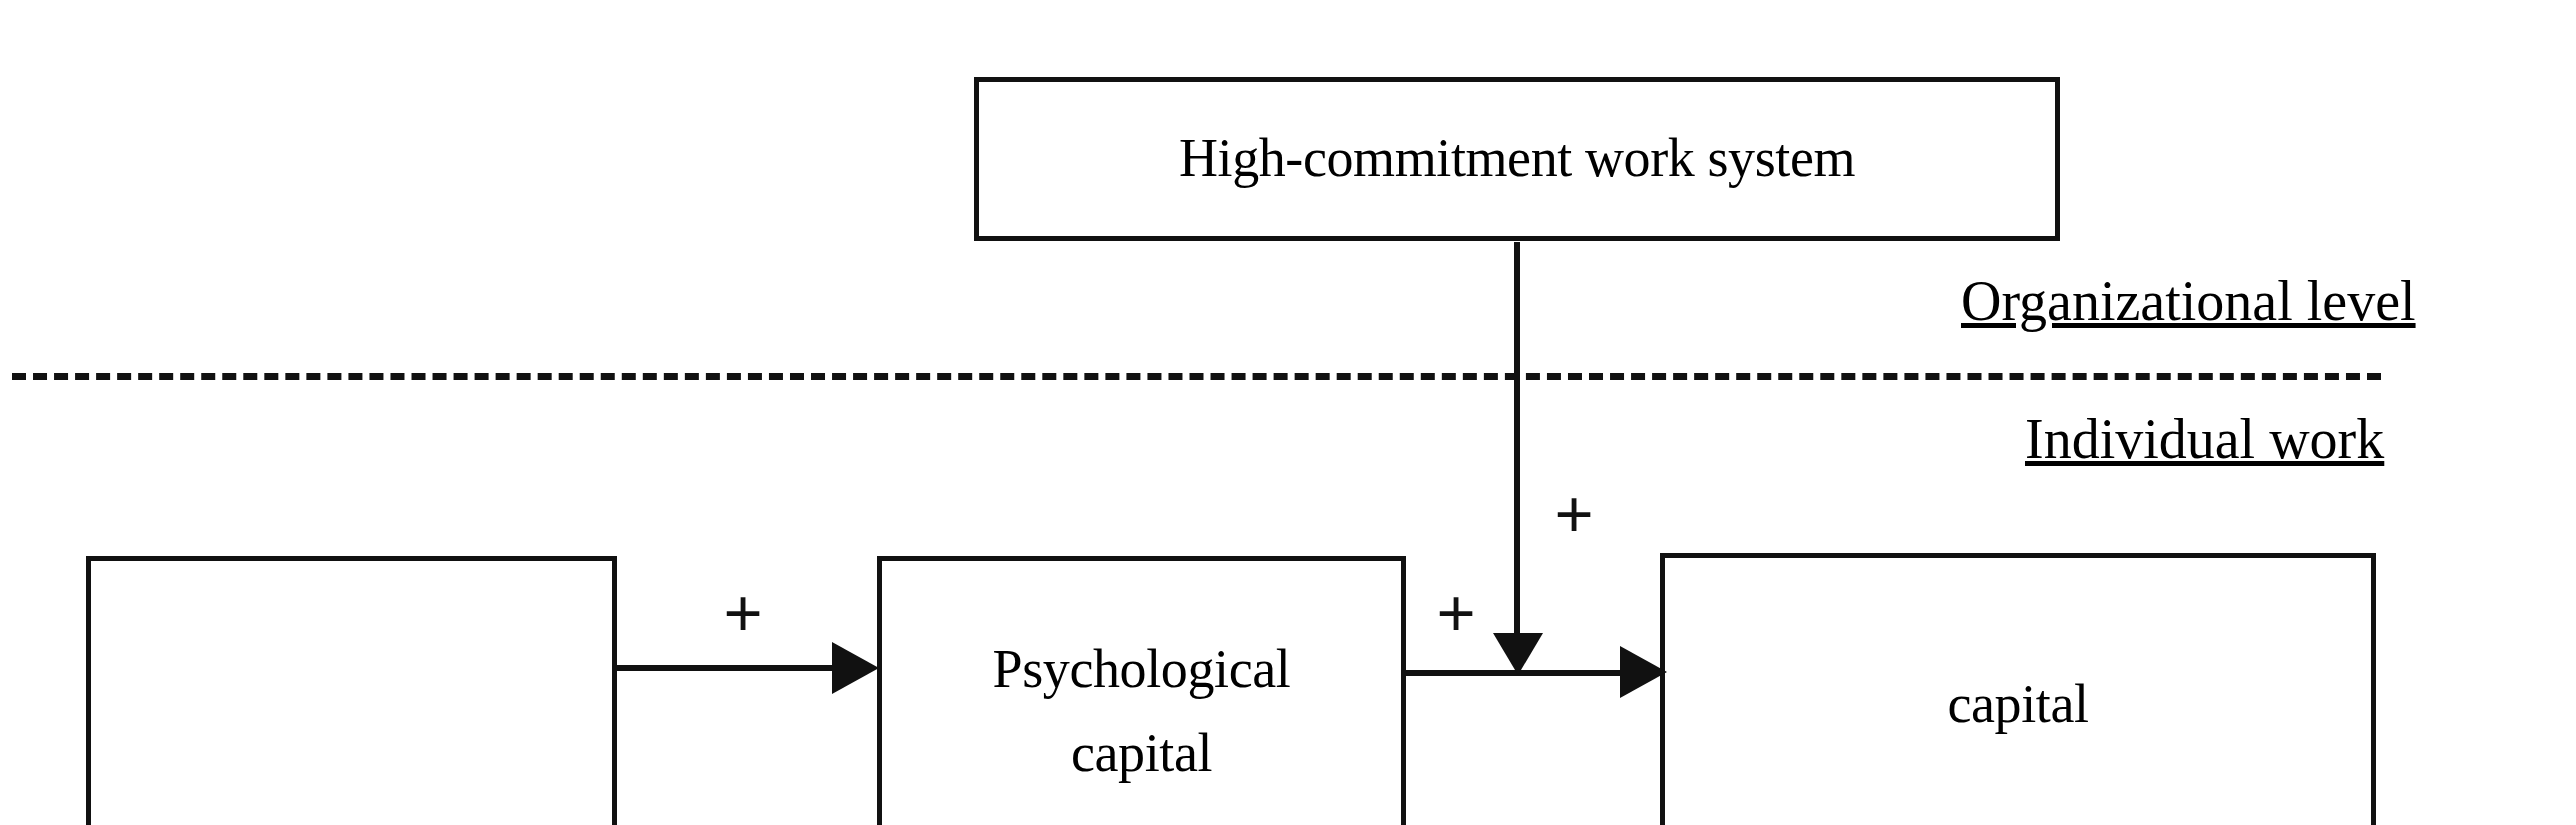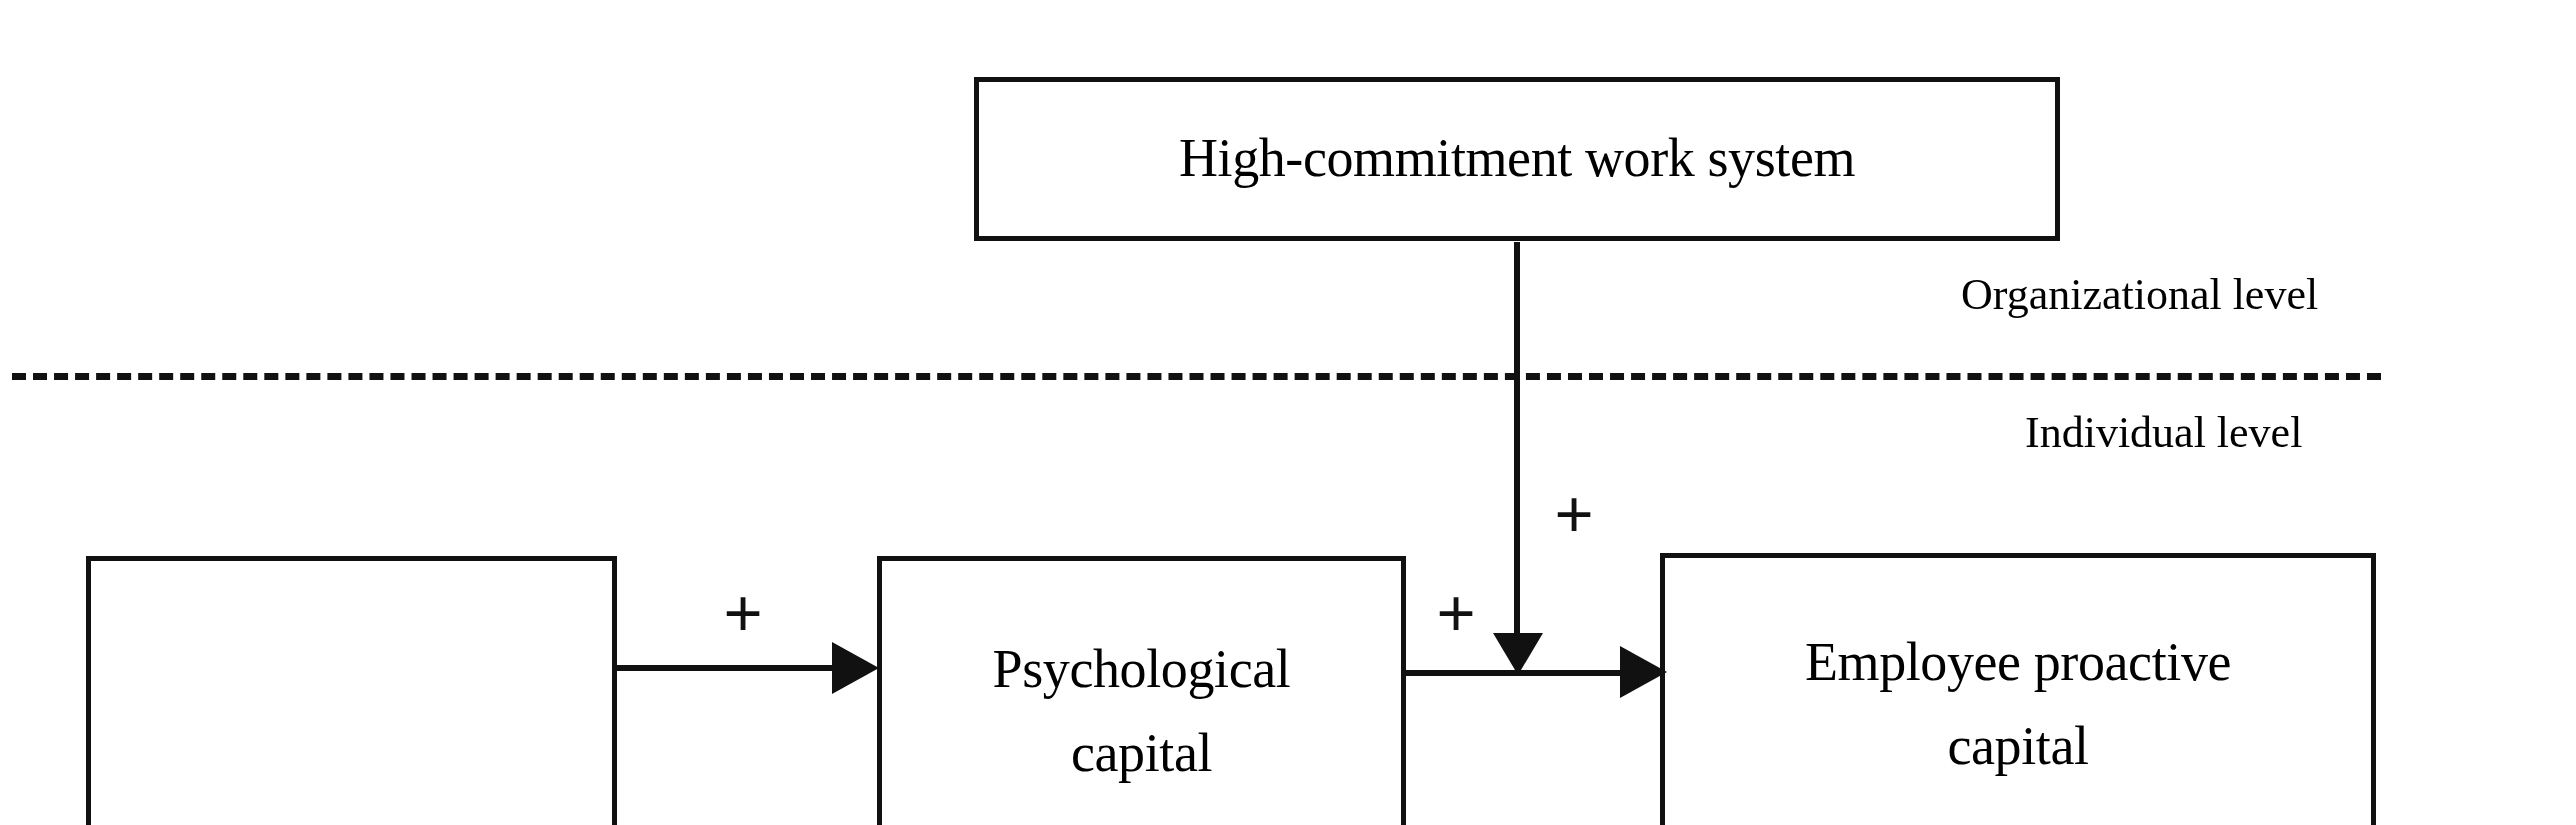--- a/index.html
+++ b/index.html
@@ -71,22 +71,23 @@
     left: 12px;
     top: 325px;
     width: 2369px;
     height: 0;
     border-top: 7.8px dashed #111111;
   }
 
   
   .level-caption {
     position: absolute;
-    font-size: 44px;
+    font-size: 56px;
     white-space: nowrap;
+    text-decoration: underline;
   }
   #caption-org {
     left: 1961px;
     top: 221px;
   }
   #caption-ind {
     left: 2025px;
     top: 359px;
   }
 
@@ -168,32 +169,31 @@
 
 <div id="canvas">
 
   <div class="node-box" id="box-hcws">
     <span class="node-label">High-commitment work system</span>
   </div>
 
   <div id="level-divider"></div>
 
   <div class="level-caption" id="caption-org">Organizational level</div>
-  <div class="level-caption" id="caption-ind">Individual level</div>
+  <div class="level-caption" id="caption-ind">Individual work</div>
 
   <div class="node-box" id="box-wff">
   </div>
 
   <div class="node-box" id="box-psycap">
     <span class="node-label two-line">Psychological</span>
     <span class="node-label two-line">capital</span>
   </div>
 
   <div class="node-box" id="box-epb">
-    <span class="node-label two-line">Employee proactive</span>
     <span class="node-label two-line">capital</span>
   </div>
 
   <div class="h-line" id="line-wff-psycap"></div>
   <div class="arrow-right" id="arrowhead-1"></div>
   <div class="plus-sign" id="plus-a">+</div>
 
   <div class="h-line" id="line-psycap-epb"></div>
   <div class="arrow-right" id="arrowhead-2"></div>
   <div class="plus-sign" id="plus-b">+</div>

